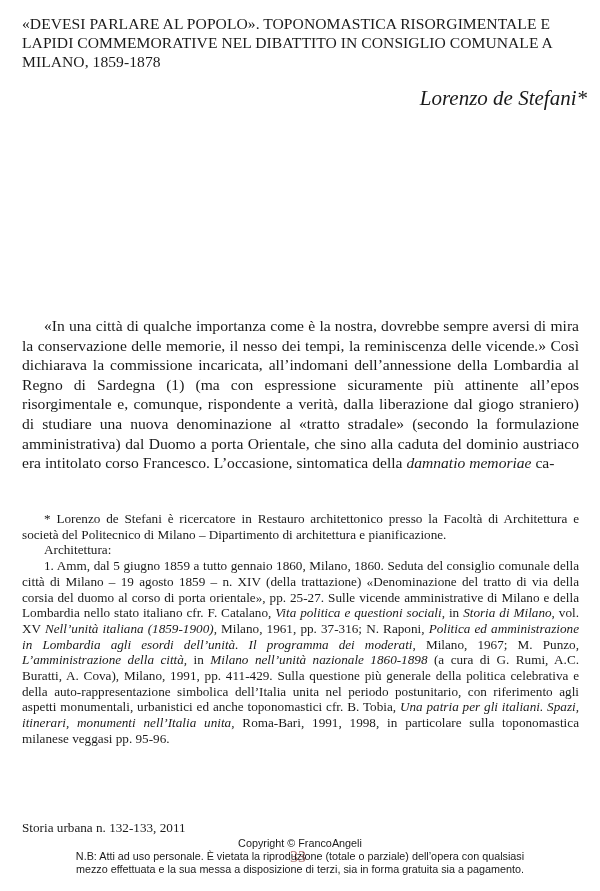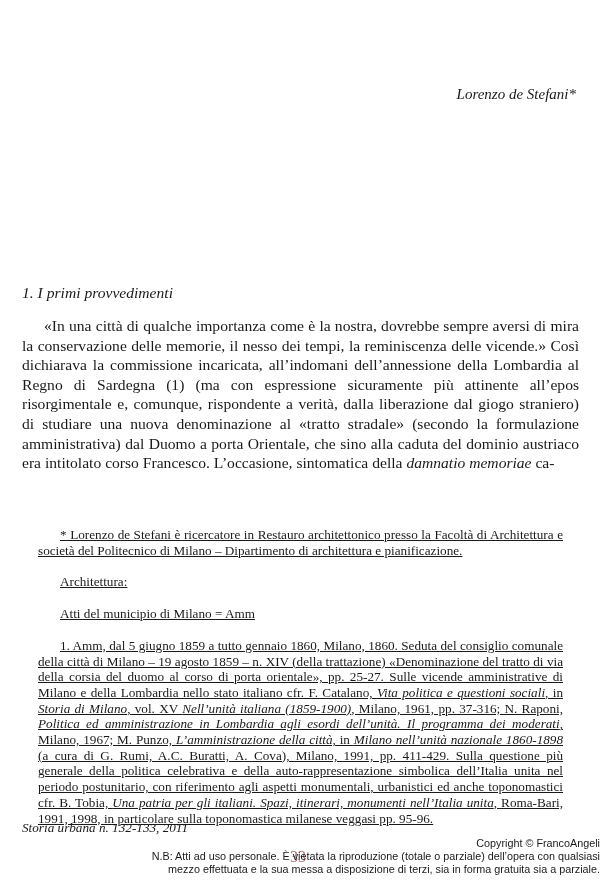--- a/index.html
+++ b/index.html
@@ -1,53 +1,52 @@
 <!DOCTYPE html>
 <html><head>
 <meta charset="utf-8">
 <style>
   html, body { margin: 0; padding: 0; background: #ffffff; }
   body { width: 600px; height: 891px; position: relative; overflow: hidden; color: #1a1a1a; font-family: "Liberation Serif", serif; }
   .page { position: absolute; left: 0; top: 0; width: 600px; height: 891px; }
   .title { position: absolute; left: 22px; top: 14px; width: 560px; font-size: 15.6px; line-height: 19px; letter-spacing: 0.05px; }
-  .author { position: absolute; right: 24px; top: 86px; font-size: 15px; font-style: italic; }
+  .author { position: absolute; right: 13px; top: 86px; font-size: 21px; font-style: italic; }
   .section-heading { position: absolute; left: 22px; top: 284px; font-size: 15.6px; font-style: italic; }
   .body-text { position: absolute; left: 22px; top: 316px; width: 557px; font-size: 15.6px; line-height: 19.6px; text-align: justify; }
   .body-text p { margin: 0; text-indent: 22px; }
   .body-text em { font-style: italic; }
   .notes { position: absolute; left: 22px; top: 511px; width: 557px; font-size: 13.2px; line-height: 15.7px; text-align: justify; }
-  .notes p { margin: 16px; text-indent: 22px; text-decoration: underline; }
+  .notes p { margin: 0; text-indent: 22px; }
   .notes em { font-style: italic; }
-  .journal { position: absolute; left: 22px; top: 820px; font-size: 13.2px; font-style: italic; }
-  .copyright { position: absolute; left: 0; top: 837px; width: 600px; text-align: right; font-family: "Liberation Sans", sans-serif; font-size: 10.8px; line-height: 13px; color: #1a1a1a; }
+  .journal { position: absolute; left: 22px; top: 820px; font-size: 13.2px; }
+  .copyright { position: absolute; left: 0; top: 837px; width: 600px; text-align: center; font-family: "Liberation Sans", sans-serif; font-size: 10.8px; line-height: 13px; color: #1a1a1a; }
   .page-number { position: absolute; left: 290px; top: 848px; font-size: 16px; color: #7f1d1d; opacity: 0.65; }
 </style>
 </head>
 <body>
 
 <div class="page">
 
+  <div class="title">«DEVESI PARLARE AL POPOLO». TOPONOMASTICA RISORGIMENTALE E LAPIDI COMMEMORATIVE NEL DIBATTITO IN CONSIGLIO COMUNALE A MILANO, 1859-1878</div>
   <div class="author">Lorenzo de Stefani*</div>
 
-  <div class="section-heading">1. I primi provvedimenti</div>
 
   <div class="body-text">
     <p><span>«In una città di qualche importanza come è la nostra, dovrebbe sempre aversi di mira la conservazione delle memorie, il nesso dei tempi, la reminiscenza delle vicende.» Così dichiarava la commissione incaricata, all’indomani dell’annessione della Lombardia al Regno di Sardegna (1) (ma con espressione sicuramente più attinente all’epos risorgimentale e, comunque, rispondente a verità, dalla liberazione dal giogo straniero) di studiare una nuova denominazione al «tratto stradale» (secondo la formulazione amministrativa) dal Duomo a porta Orientale, che sino alla caduta del dominio austriaco era intitolato corso Francesco. L’occasione, sintomatica della </span><em>damnatio memoriae</em><span> ca-</span></p>
   </div>
 
   <div class="notes">
     <p>* Lorenzo de Stefani è ricercatore in Restauro architettonico presso la Facoltà di Architettura e società del Politecnico di Milano – Dipartimento di architettura e pianificazione.</p>
     <p>Architettura:</p>
-    <p>Atti del municipio di Milano = Amm</p>
     <p><span>1. Amm, dal 5 giugno 1859 a tutto gennaio 1860, Milano, 1860. Seduta del consiglio comunale della città di Milano – 19 agosto 1859 – n. XIV (della trattazione) «Denominazione del tratto di via della corsia del duomo al corso di porta orientale», pp. 25-27. Sulle vicende amministrative di Milano e della Lombardia nello stato italiano cfr. F. Catalano, </span><em>Vita politica e questioni sociali</em><span>, in </span><em>Storia di Milano</em><span>, vol. XV </span><em>Nell’unità italiana (1859-1900)</em><span>, Milano, 1961, pp. 37-316; N. Raponi, </span><em>Politica ed amministrazione in Lombardia agli esordi dell’unità. Il programma dei moderati</em><span>, Milano, 1967; M. Punzo, </span><em>L’amministrazione della città,</em><span> in </span><em>Milano nell’unità nazionale 1860-1898</em><span> (a cura di G. Rumi, A.C. Buratti, A. Cova), Milano, 1991, pp. 411-429. Sulla questione più generale della politica celebrativa e della auto-rappresentazione simbolica dell’Italia unita nel periodo postunitario, con riferimento agli aspetti monumentali, urbanistici ed anche toponomastici cfr. B. Tobia, </span><em>Una patria per gli italiani. Spazi, itinerari, monumenti nell’Italia unita</em><span>, Roma-Bari, 1991, 1998, in particolare sulla toponomastica milanese veggasi pp. 95-96.</span></p>
   </div>
 
   <div class="journal">Storia urbana n. 132-133, 2011</div>
 
   <div class="page-number">33</div>
 
   <div class="copyright">
     <div>Copyright © FrancoAngeli</div>
     <div>N.B: Atti ad uso personale. È vietata la riproduzione (totale o parziale) dell’opera con qualsiasi</div>
-    <div>mezzo effettuata e la sua messa a disposizione di terzi, sia in forma gratuita sia a parziale.</div>
+    <div>mezzo effettuata e la sua messa a disposizione di terzi, sia in forma gratuita sia a pagamento.</div>
   </div>
 
 </div>
 
 </body></html>

